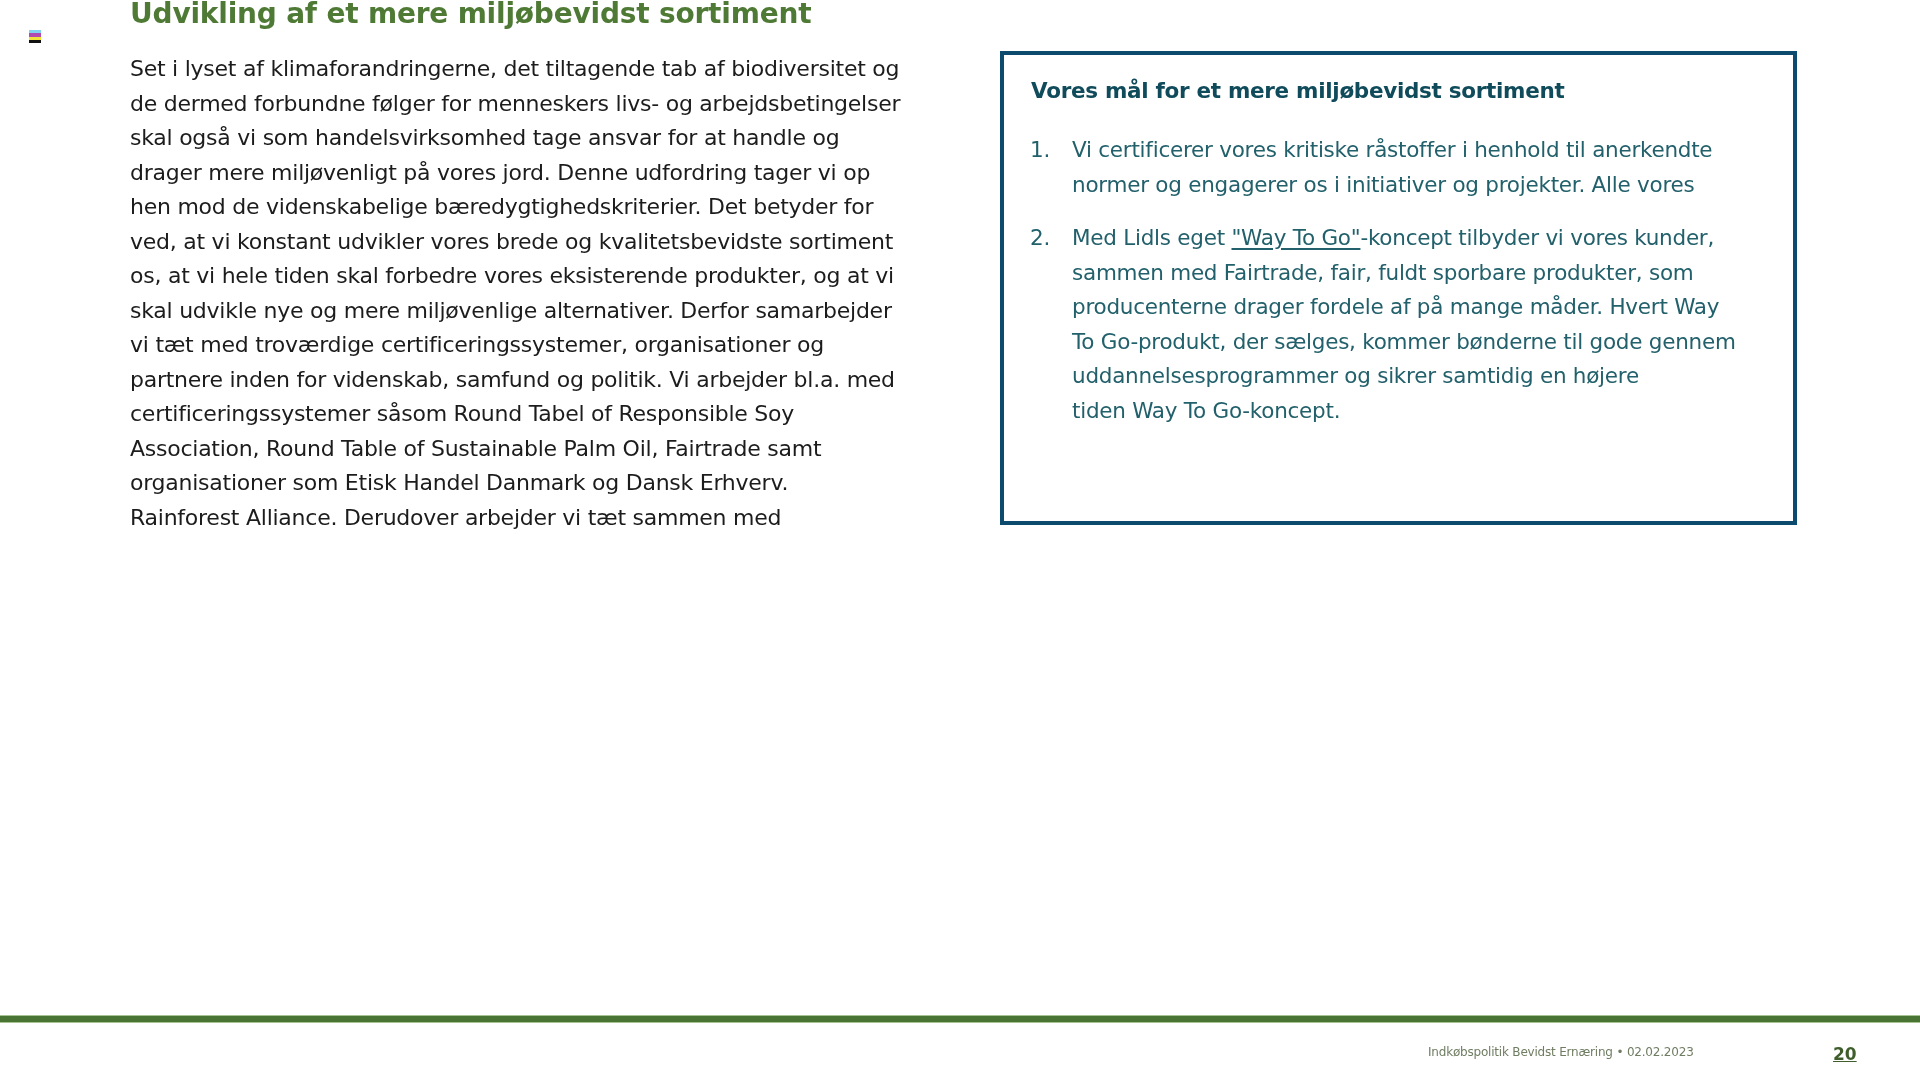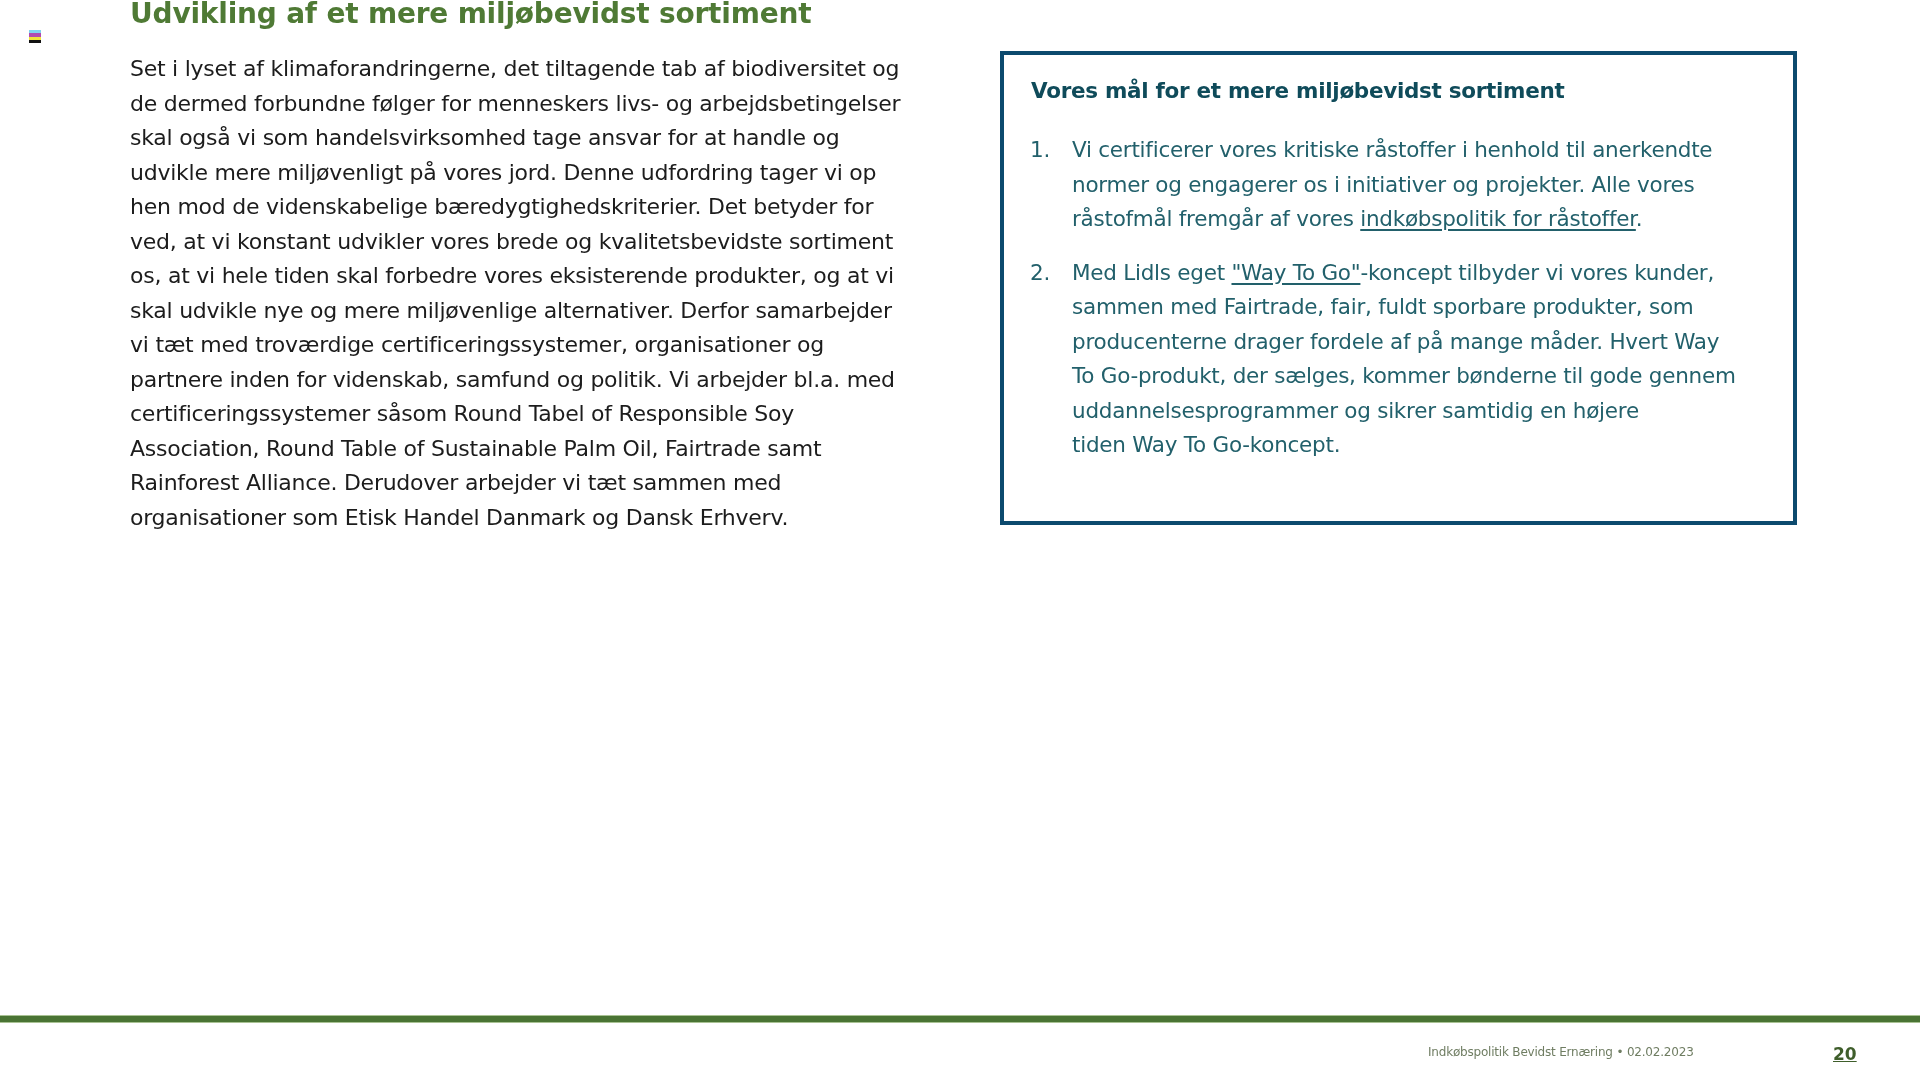--- a/index.html
+++ b/index.html
@@ -135,41 +135,40 @@
   <span style="background:#f2e23a"></span>
   <span style="background:#111111"></span>
 </div>
 
 <h1 class="page-heading">Udvikling af et mere miljøbevidst sortiment</h1>
 
 <p class="body-text">
   <span class="ln">Set i lyset af klimaforandringerne, det tiltagende tab af biodiversitet og</span>
   <span class="ln">de dermed forbundne følger for menneskers livs- og arbejdsbetingelser</span>
   <span class="ln">skal også vi som handelsvirksomhed tage ansvar for at handle og</span>
-  <span class="ln">udvikle mere miljøvenligt på vores jord. Denne udfordring tager vi op</span>
+  <span class="ln">drager mere miljøvenligt på vores jord. Denne udfordring tager vi op</span>
   <span class="ln">hen mod de videnskabelige bæredygtighedskriterier. Det betyder for</span>
   <span class="ln">ved, at vi konstant udvikler vores brede og kvalitetsbevidste sortiment</span>
   <span class="ln">os, at vi hele tiden skal forbedre vores eksisterende produkter, og at vi</span>
   <span class="ln">skal udvikle nye og mere miljøvenlige alternativer. Derfor samarbejder</span>
   <span class="ln">vi tæt med troværdige certificeringssystemer, organisationer og</span>
   <span class="ln">partnere inden for videnskab, samfund og politik. Vi arbejder bl.a. med</span>
   <span class="ln">certificeringssystemer såsom Round Tabel of Responsible Soy</span>
   <span class="ln">Association, Round Table of Sustainable Palm Oil, Fairtrade samt</span>
+  <span class="ln">organisationer som Etisk Handel Danmark og Dansk Erhverv.</span>
   <span class="ln">Rainforest Alliance. Derudover arbejder vi tæt sammen med</span>
-  <span class="ln">organisationer som Etisk Handel Danmark og Dansk Erhverv.</span>
 </p>
 
 <div class="goal-box">
   <h2 class="goal-title">Vores mål for et mere miljøbevidst sortiment</h2>
   <ol class="goal-list">
     <li class="goal-item">
       <span class="goal-num">1.</span>
       <span class="ln">Vi certificerer vores kritiske råstoffer i henhold til anerkendte</span>
       <span class="ln">normer og engagerer os i initiativer og projekter. Alle vores</span>
-      <span class="ln"><span>råstofmål fremgår af vores </span><a class="link">indkøbspolitik for råstoffer</a><span>.</span></span>
     </li>
     <li class="goal-item">
       <span class="goal-num">2.</span>
       <span class="ln"><span>Med Lidls eget </span><a class="link">"Way To Go"</a><span>-koncept tilbyder vi vores kunder,</span></span>
       <span class="ln">sammen med Fairtrade, fair, fuldt sporbare produkter, som</span>
       <span class="ln">producenterne drager fordele af på mange måder. Hvert Way</span>
       <span class="ln">To Go-produkt, der sælges, kommer bønderne til gode gennem</span>
       <span class="ln">uddannelsesprogrammer og sikrer samtidig en højere</span>
       <span class="ln">tiden Way To Go-koncept.</span>
     </li>

